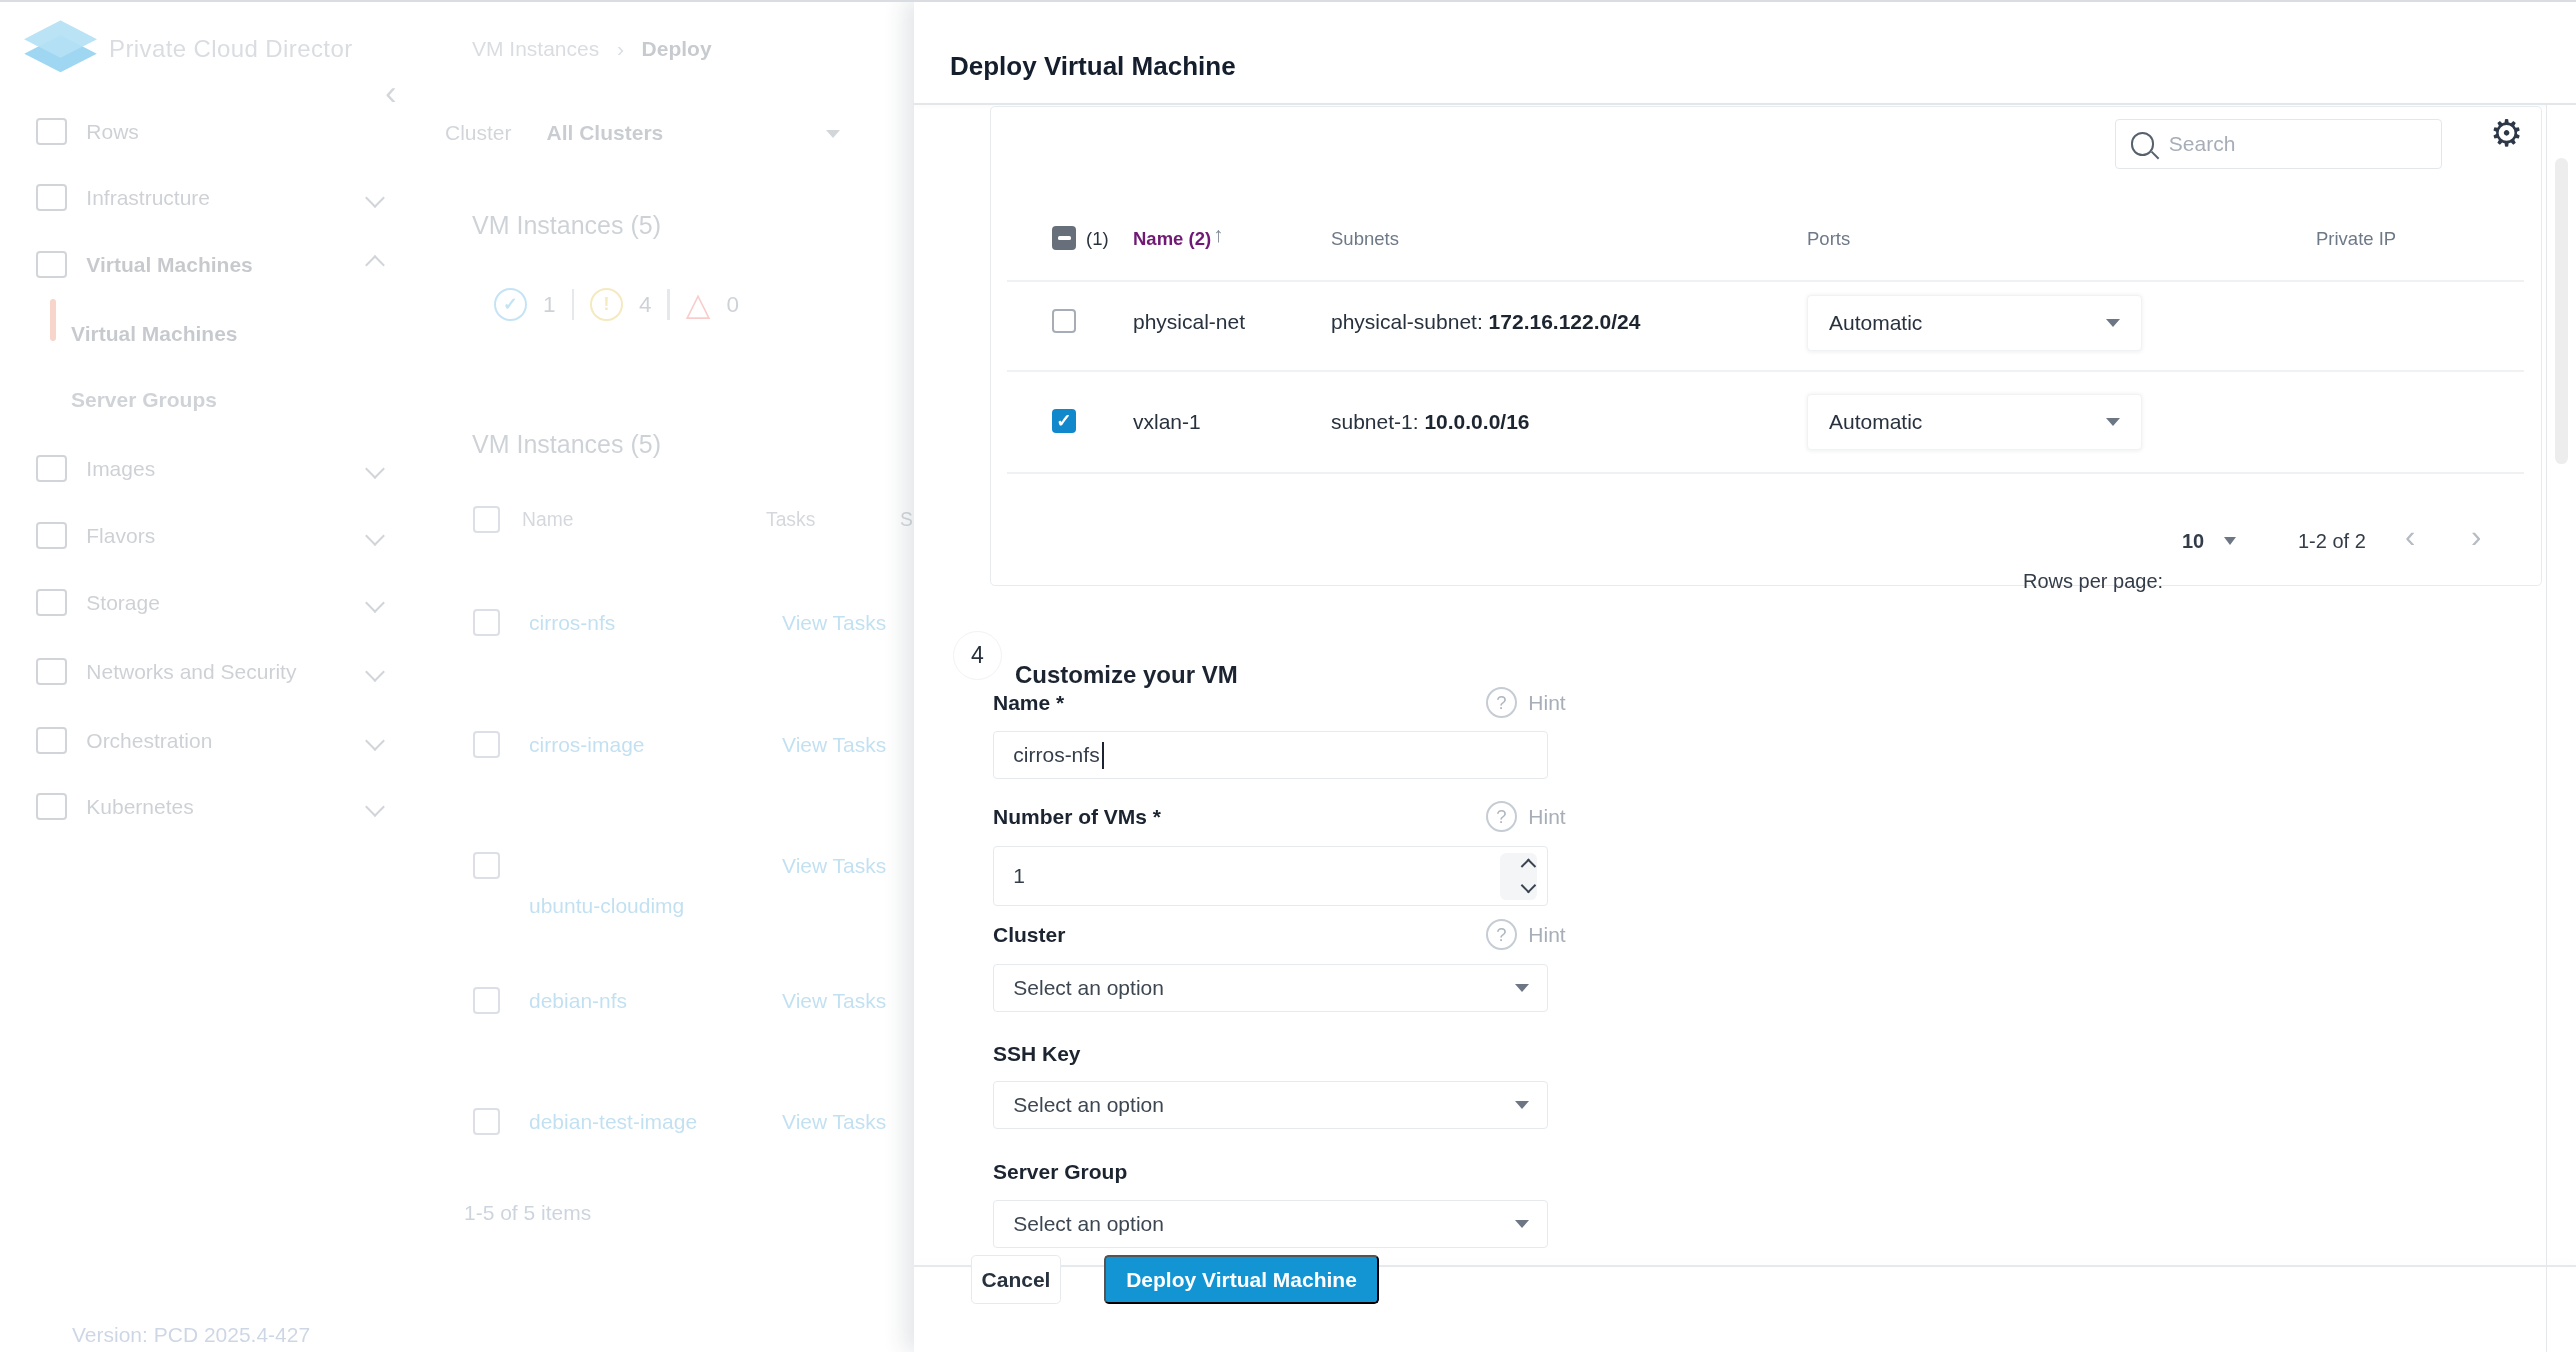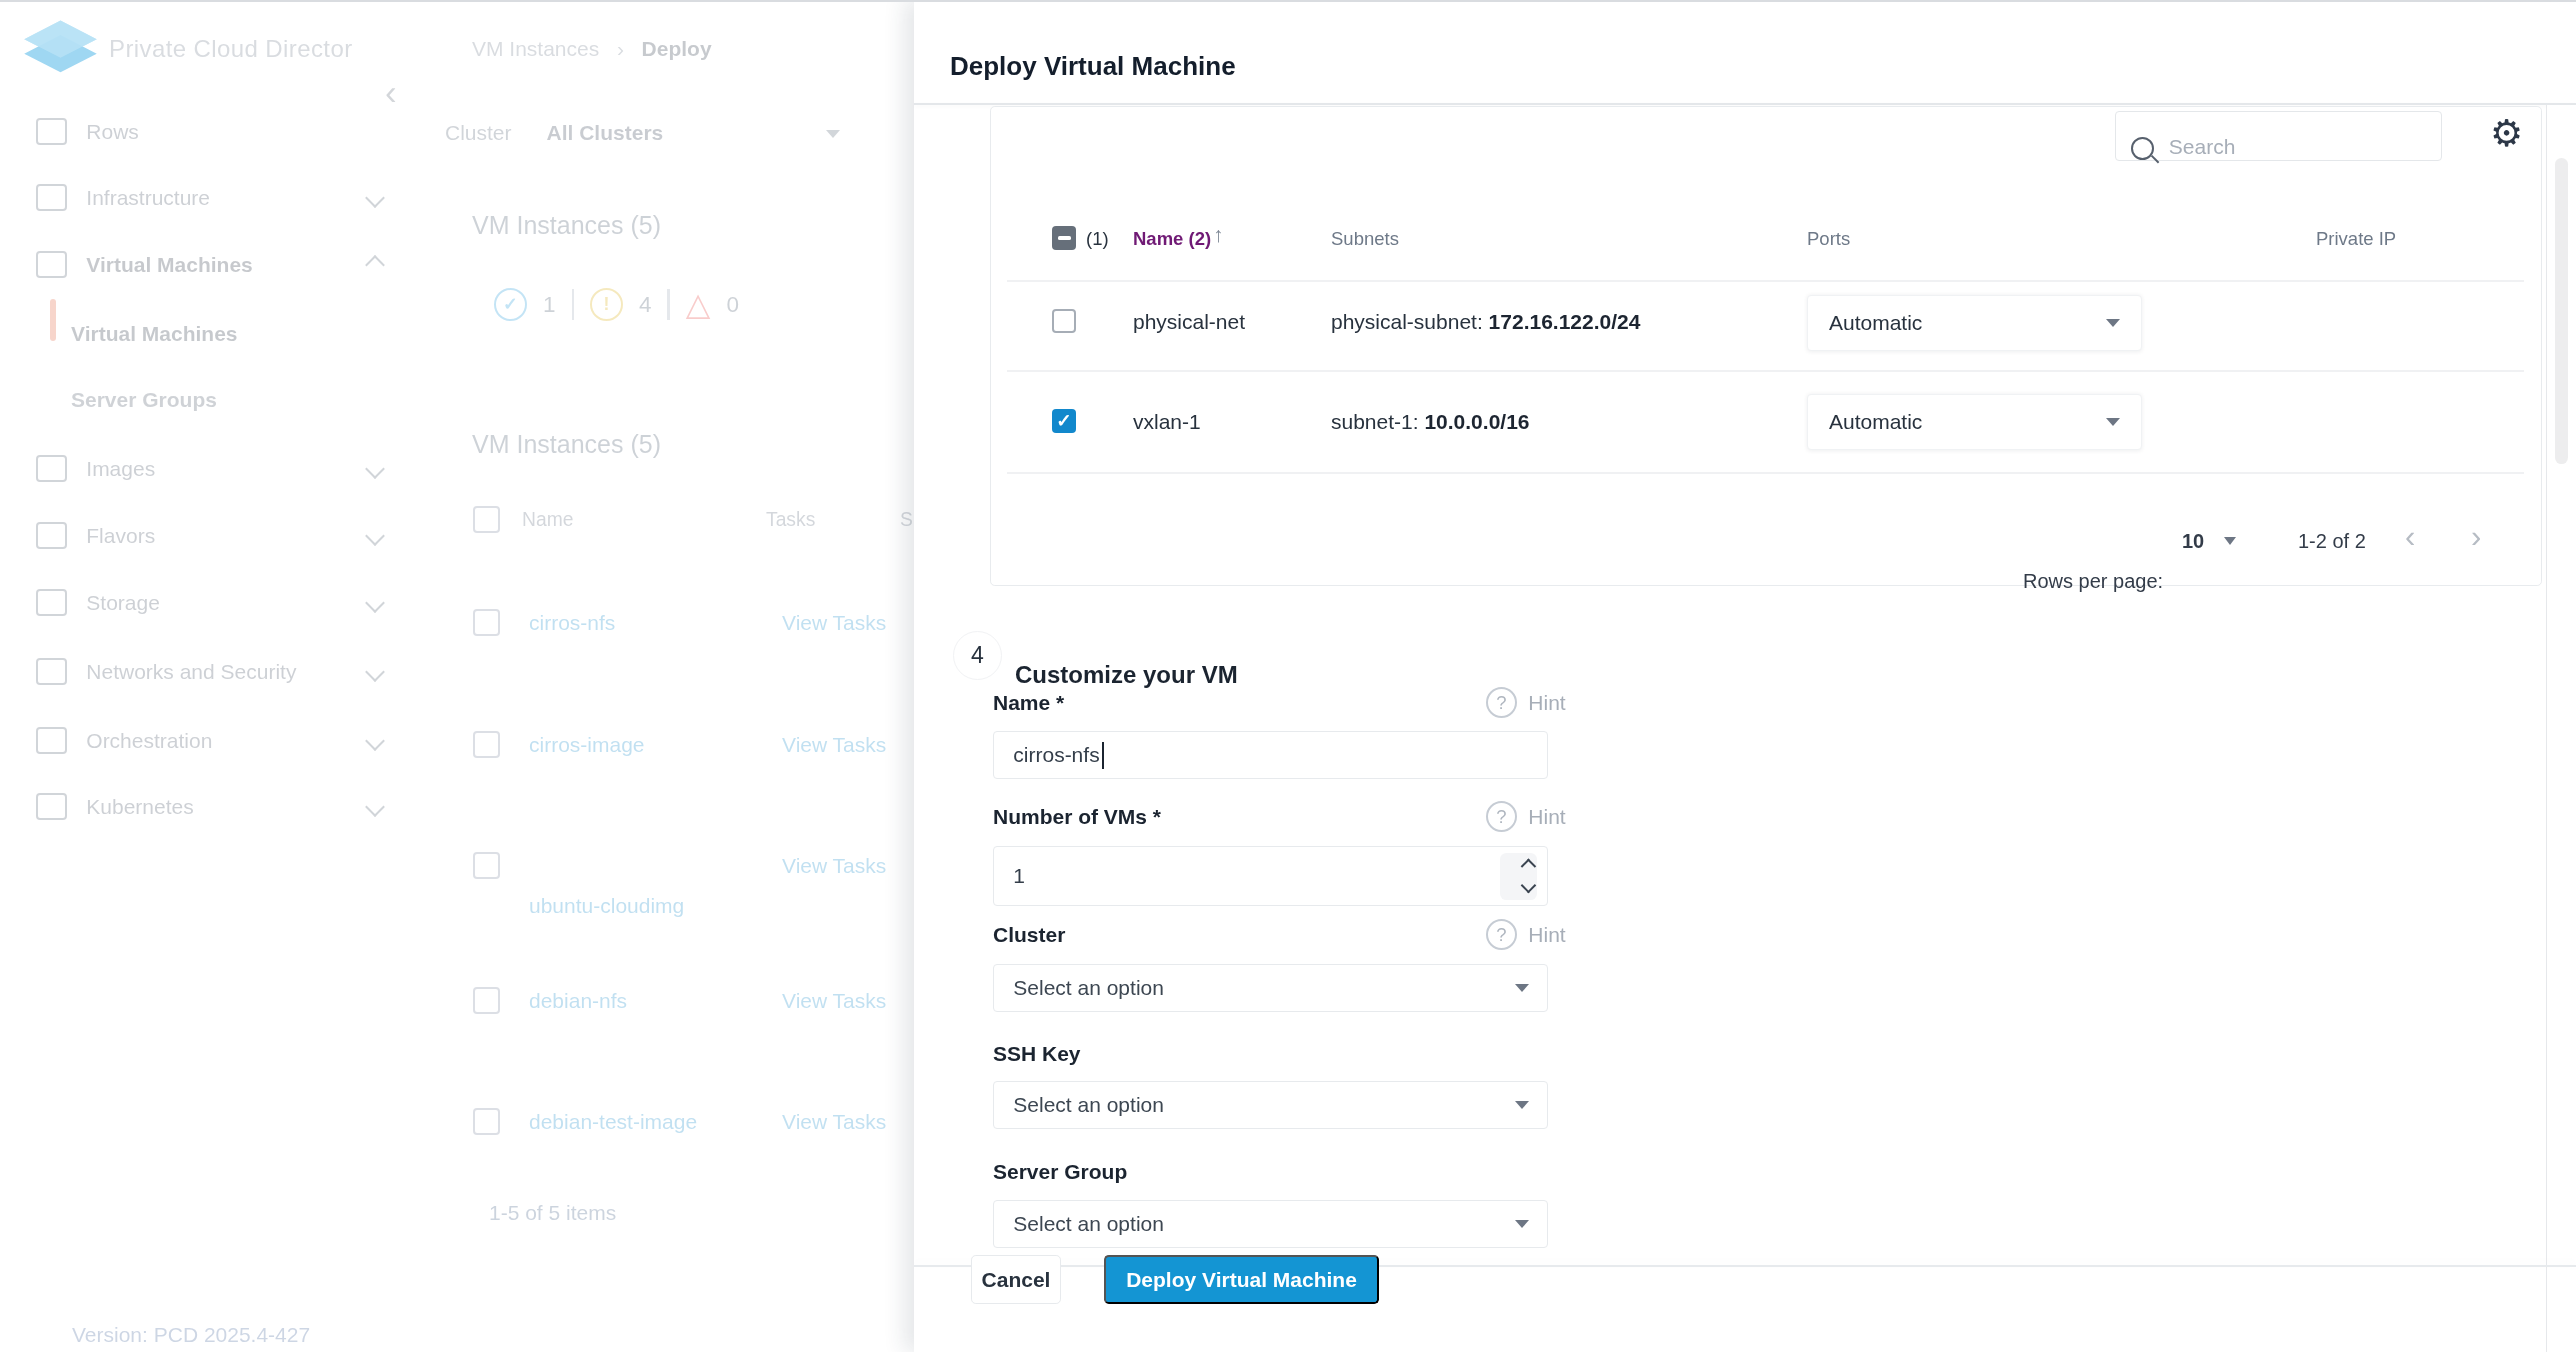--- a/index.html
+++ b/index.html
@@ -24,35 +24,35 @@
   .nav-chev.down{transform:rotate(45deg);}
   .nav-chev.up{transform:rotate(-135deg);}
   .active-bar{position:absolute;left:50px;top:299px;width:5.6px;height:42px;background:#e05a36;border-radius:3.2px;}
   .bg-h1{font-size:25px;color:#3e4e63;font-weight:500;}
   .stat-circle{width:29px;height:29px;border-radius:50%;display:flex;align-items:center;justify-content:center;font-size:17.7px;font-weight:700;}
   .stat-num{font-size:22.5px;color:#3e4e63;}
   .stat-div{width:2.4px;height:31px;background:#9aa6b6;}
   .bg-th{font-size:19.3px;color:#566376;}
   .bg-cb{width:22.5px;height:22.5px;border:2.4px solid #77839a;border-radius:4px;background:#fff;}
   .bg-link{font-size:21px;color:#0e86c8;}
-  .bg-range{font-size:21px;color:#39567e;margin-left:25px;}
+  .bg-range{font-size:21px;color:#39567e;}
   .version{font-size:21px;color:#3d5f96;}
 
   
   .logo{position:absolute;left:21px;top:19.3px;z-index:5;}
 
   
   .panel{position:absolute;left:914px;top:0;width:1662px;height:1352px;background:#fff;box-shadow:-9.7px 0 21px rgba(35,48,65,.12);}
   .panel-title{position:absolute;left:36px;top:34px;font-size:26px;font-weight:700;color:#141e2c;}
   .panel-divider{position:absolute;left:0;top:103px;width:1662px;height:1.6px;background:#e4e7ea;box-shadow:0 1.6px 4px rgba(0,0,0,.04);}
   .scroll-gutter{position:absolute;left:1632px;top:105px;width:31px;height:1248px;background:#ffffff;border-left:1.6px solid #e6e8eb;}
   .scroll-thumb{position:absolute;left:8px;top:53px;width:13px;height:306px;border-radius:6.4px;background:#ededee;}
 
   .card{position:absolute;left:76px;top:106px;width:1550px;height:478px;border:1.6px solid #e8ebee;border-radius:4.8px;background:#fff;}
-  .searchbox{position:absolute;left:1124px;top:4px;width:325px;height:48px;border:1.6px solid #e4e7ea;border-radius:4px;display:flex;align-items:flex-end;background:#fff;}
+  .searchbox{position:absolute;left:1124px;top:12px;width:325px;height:48px;border:1.6px solid #e4e7ea;border-radius:4px;display:flex;align-items:center;background:#fff;}
   .search-glyph{position:relative;width:19.3px;height:19.3px;border:2.4px solid #57606d;border-radius:50%;margin-left:14.5px;flex:0 0 auto;}
   .search-glyph::after{content:"";position:absolute;width:9.7px;height:2.4px;background:#57606d;transform:rotate(45deg);right:-8px;bottom:-2.4px;}
   .searchbox input{border:0;outline:0;margin-left:13px;font-size:21px;color:#333;width:242px;font-family:"Liberation Sans",sans-serif;}
   .searchbox input::placeholder{color:#a7aeb8;}
   .gear{position:absolute;left:1499px;top:8px;font-size:37px;color:#2c3747;line-height:1;}
 
   .nt-head{font-size:18.5px;color:#6e7988;}
   .nt-head.name{color:#701a75;font-weight:700;}
   .sort-arrow{font-size:21px;color:#7d8795;font-weight:700;}
   .hdr-cb{position:absolute;left:61px;top:119px;width:24px;height:24px;background:#666f7a;border-radius:4px;display:flex;align-items:center;justify-content:center;}

